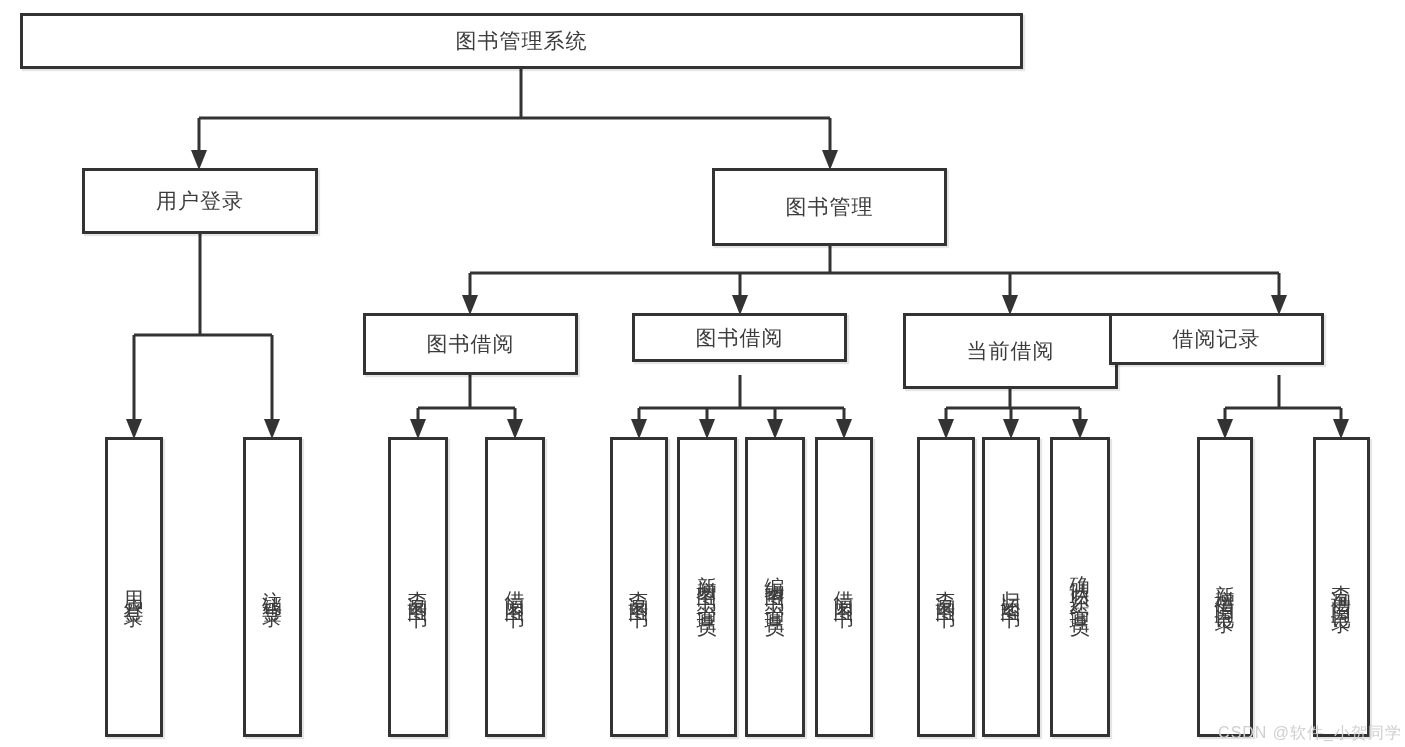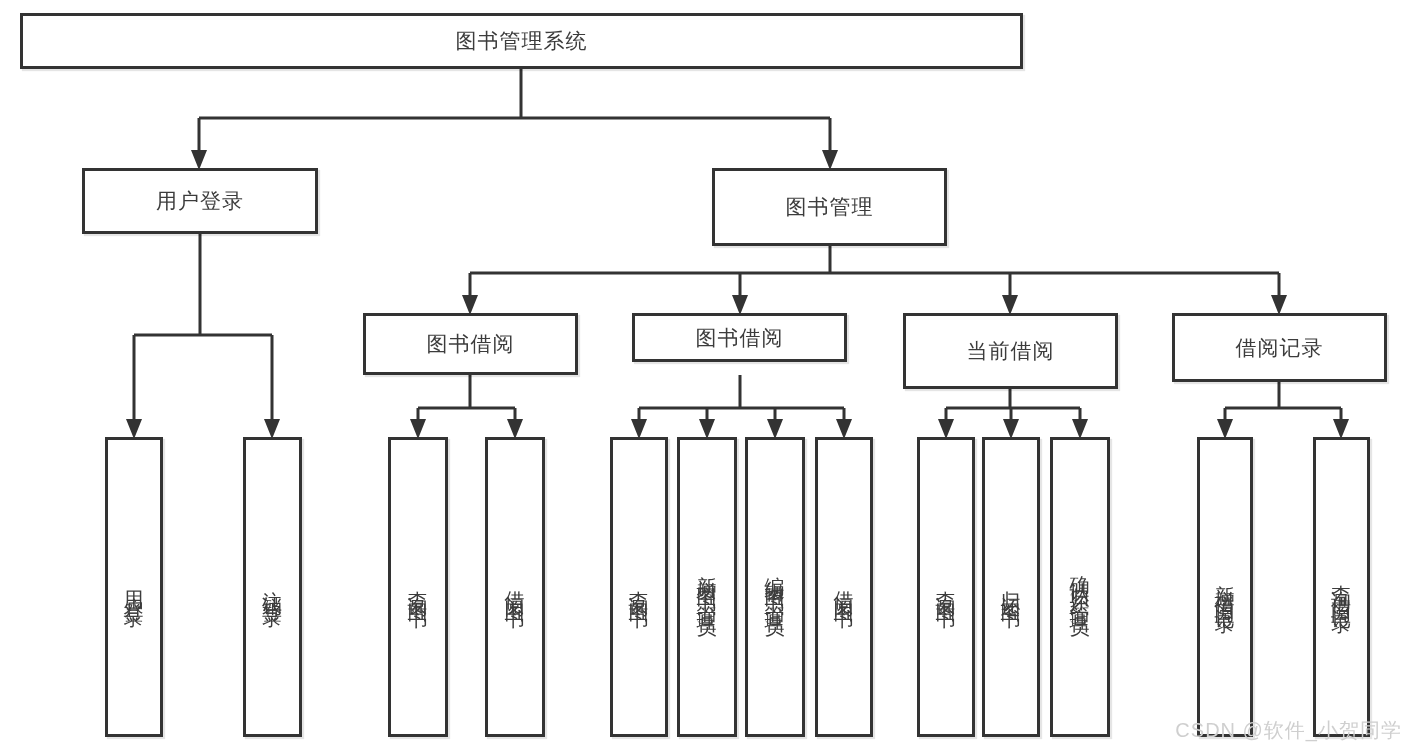--- a/index.html
+++ b/index.html
@@ -14,21 +14,21 @@
     box-shadow:2px 2px 1px rgba(0,0,0,0.10);
     font-family:Liberation Serif, serif;
   }
   .h{font-size:21px;letter-spacing:1px;}
   .v{
     writing-mode:vertical-rl;text-orientation:mixed;
     font-size:20px;letter-spacing:6px;line-height:1;
   }
   .watermark{
     position:absolute;right:3px;bottom:3px;z-index:5;
-    font-size:20px;color:#cfcfcf;letter-spacing:1px;white-space:nowrap;
+    font-size:16px;color:#cfcfcf;letter-spacing:1px;white-space:nowrap;
   }
 </style>
 </head>
 <body>
 
 <svg id="wires" width="1405" height="747" viewBox="0 0 1405 747">
   <g stroke="#333333" stroke-width="3" fill="none">
 
     <path d="M521 69 V118 M199 118 H830"></path>
 
@@ -76,21 +76,21 @@
 </svg>
 
 <div class="node h" style="left:20px;top:13px;width:1003px;height:56px">图书管理系统</div>
 
 <div class="node h" style="left:82px;top:168px;width:236px;height:66px">用户登录</div>
 <div class="node h" style="left:712px;top:168px;width:235px;height:78px">图书管理</div>
 
 <div class="node h" style="left:363px;top:313px;width:215px;height:62px">图书借阅</div>
 <div class="node h" style="left:632px;top:313px;width:215px;height:49px">图书借阅</div>
 <div class="node h" style="left:903px;top:313px;width:215px;height:76px">当前借阅</div>
-<div class="node h" style="left:1172px;top:313px;width:215px;height:69px">借阅记录</div>
+<div class="node h" style="left:1109px;top:313px;width:215px;height:52px">借阅记录</div>
 
 <div class="node v" style="left:105px;top:437px;width:58px;height:300px">用户登录</div>
 <div class="node v" style="left:243px;top:437px;width:59px;height:300px">注销登录</div>
 
 <div class="node v" style="left:388px;top:437px;width:60px;height:300px">查询图书</div>
 <div class="node v" style="left:485px;top:437px;width:60px;height:300px">借阅图书</div>
 
 <div class="node v" style="left:610px;top:437px;width:58px;height:300px">查询图书</div>
 <div class="node v" style="left:677px;top:437px;width:60px;height:300px">新增图书（管理员）</div>
 <div class="node v" style="left:745px;top:437px;width:60px;height:300px">编辑图书（管理员）</div>

